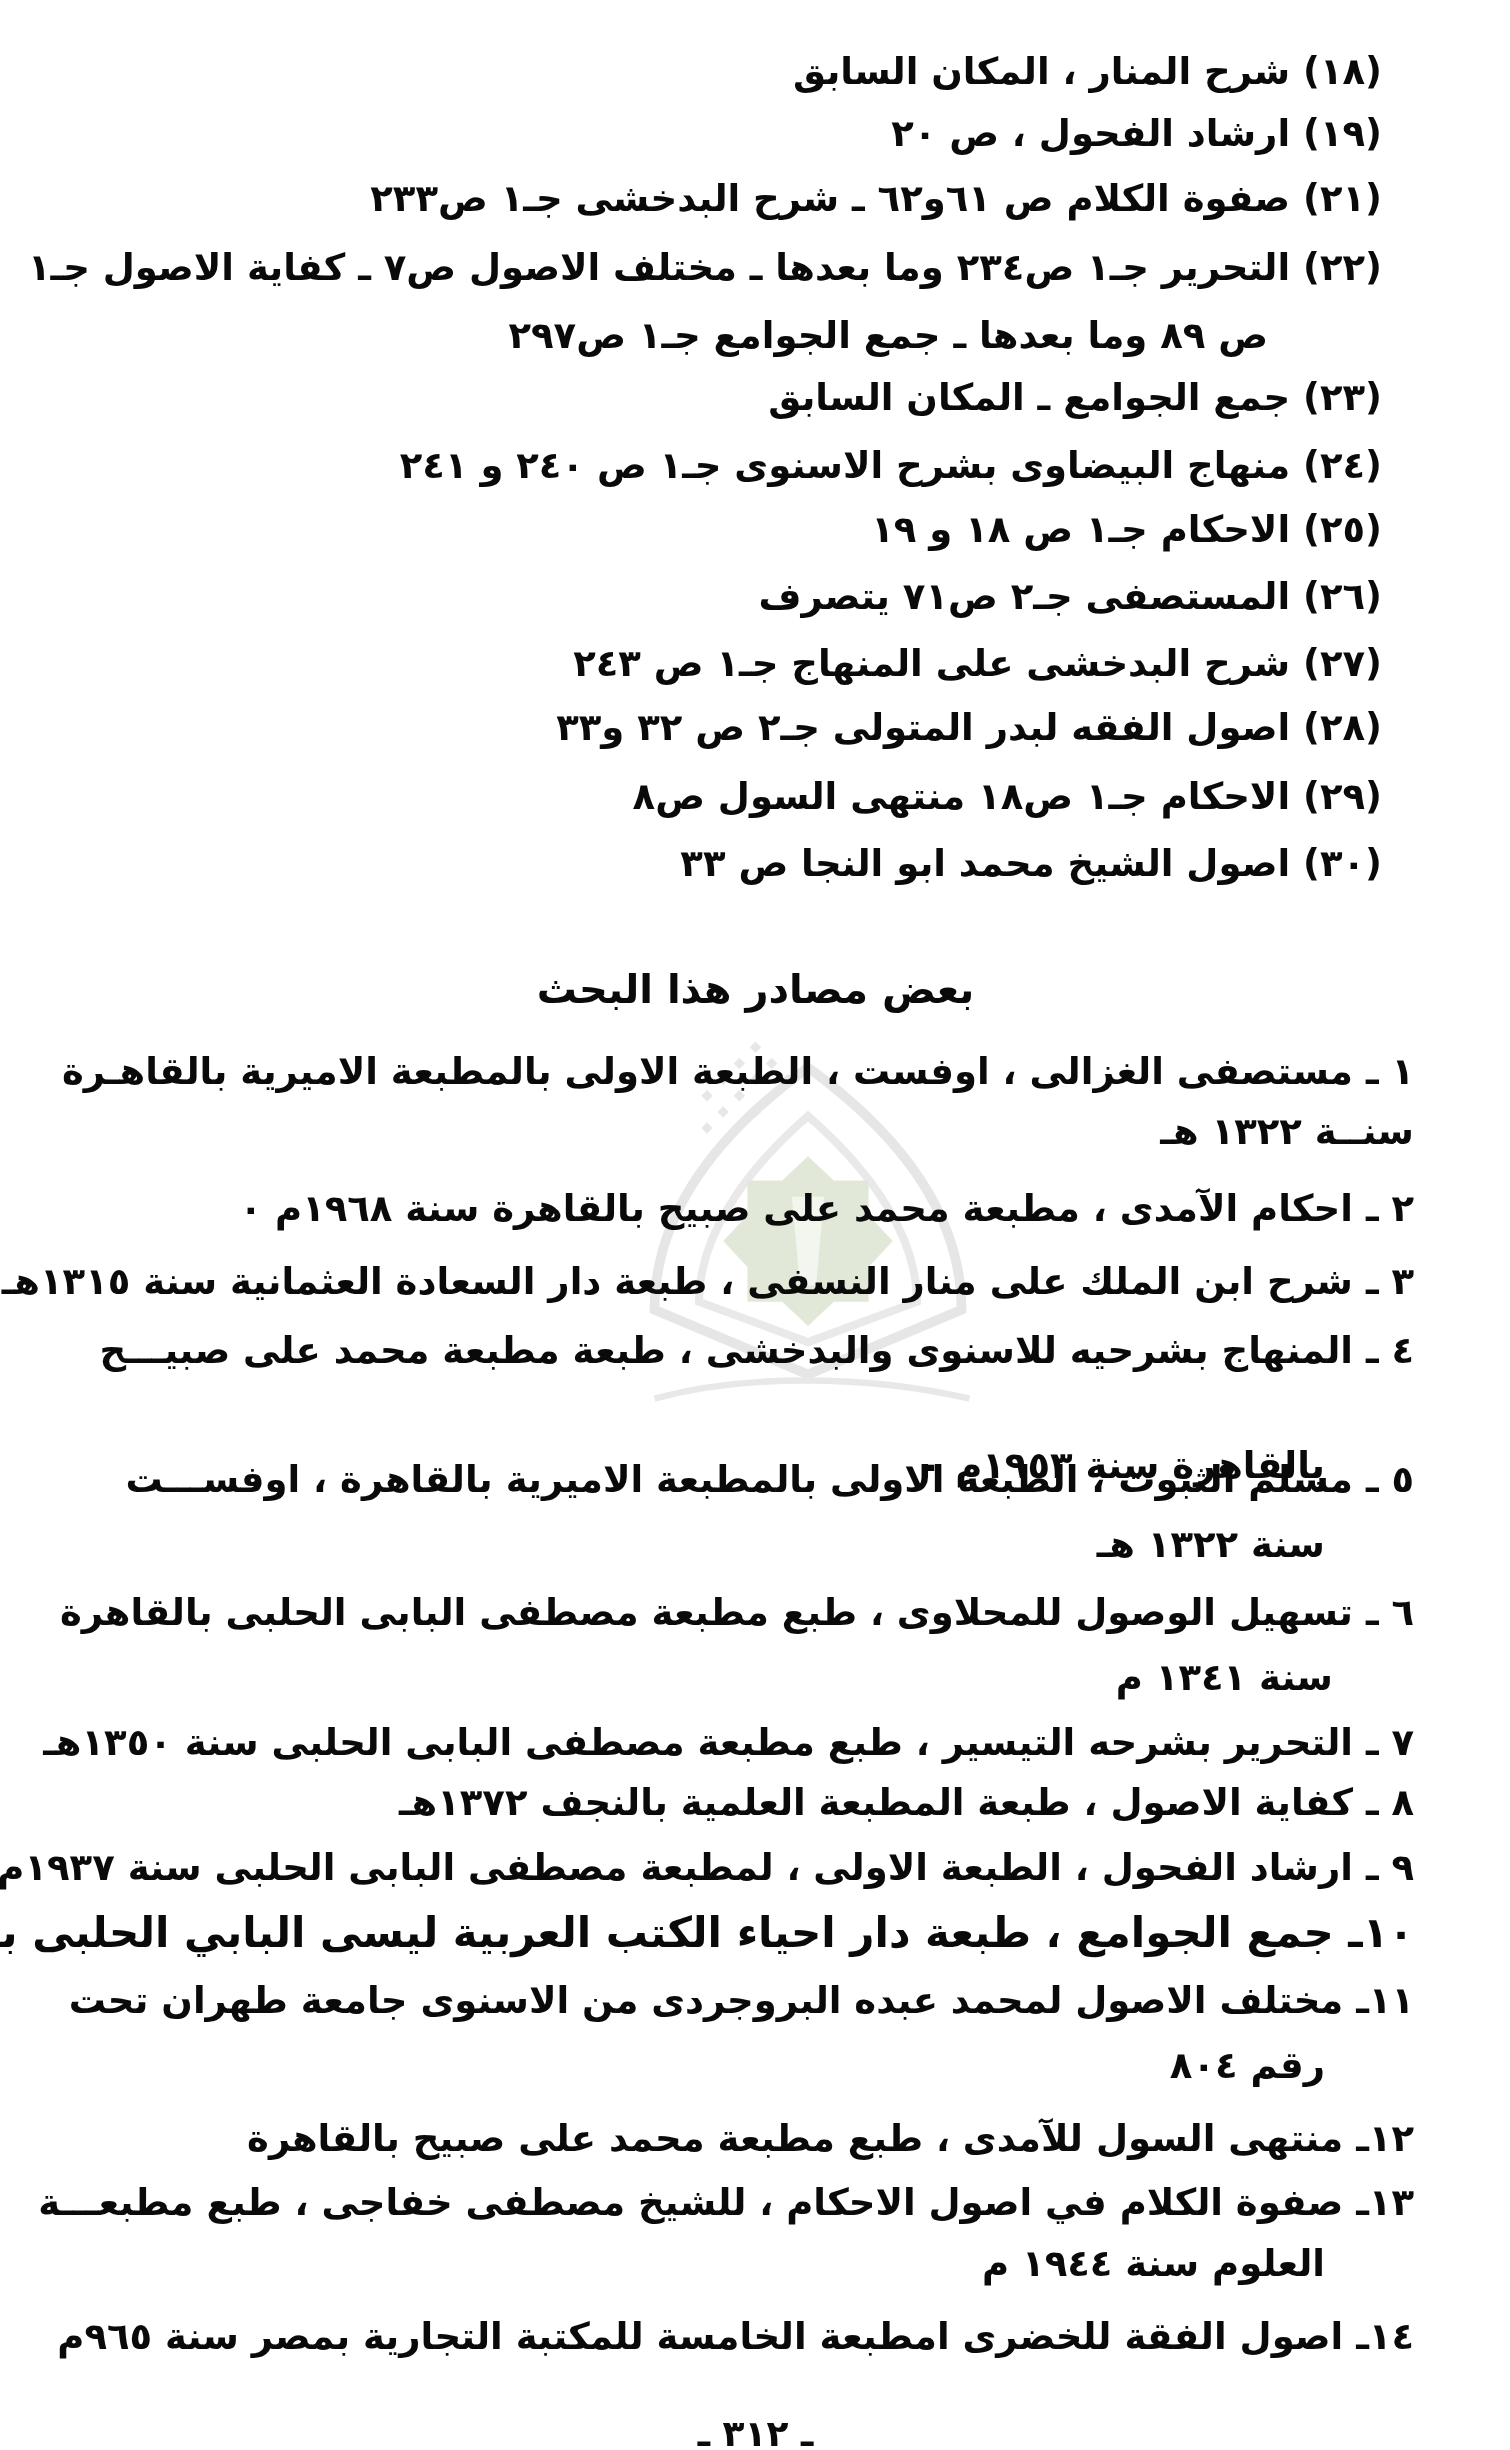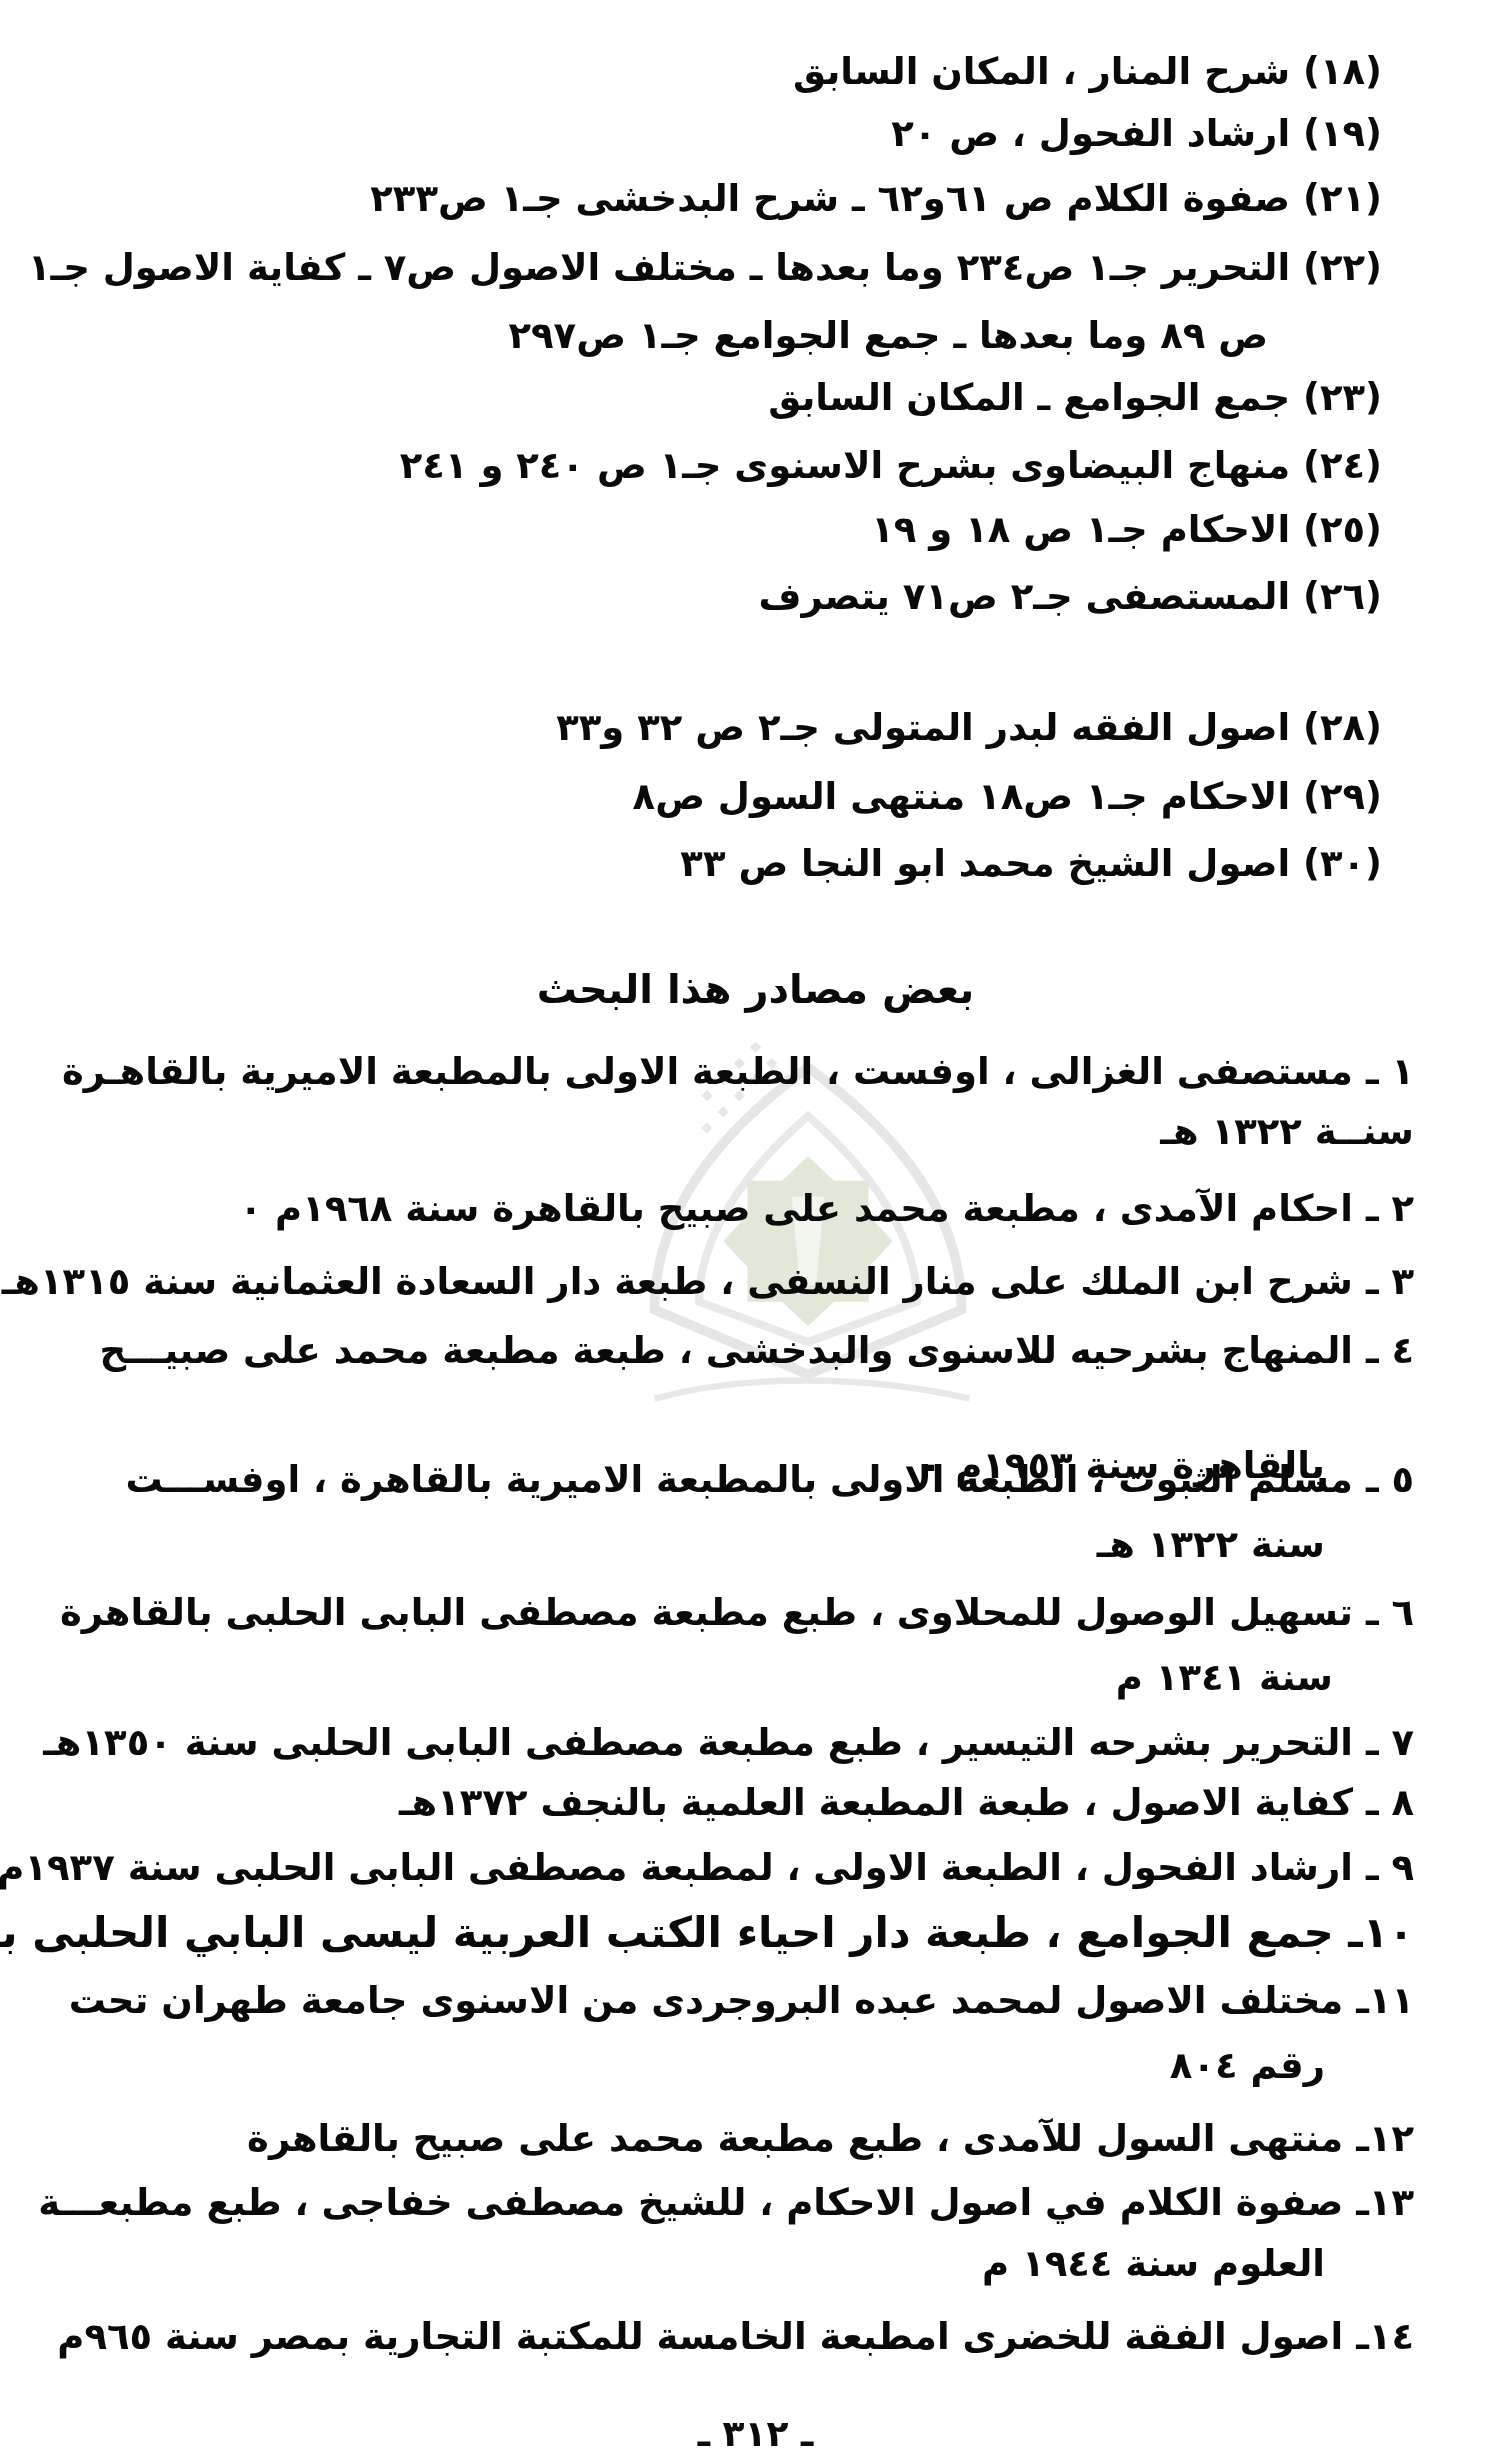--- a/index.html
+++ b/index.html
@@ -52,20 +52,24 @@
     <span>(٢٤)</span>
     <span>منهاج البيضاوى بشرح الاسنوى جـ١ ص ٢٤٠ و ٢٤١</span>
   </div>
   <div class="line fn" style="top:505px; right:129px;">
     <span>(٢٥)</span>
     <span>الاحكام جـ١ ص ١٨ و ١٩</span>
   </div>
   <div class="line fn" style="top:572px; right:129px;">
     <span>(٢٦)</span>
     <span>المستصفى جـ٢ ص٧١ يتصرف</span>
+  </div>
+  <div class="line fn" style="top:639px; right:129px;">
+    <span>(٢٧)</span>
+    <span>شرح البدخشى على المنهاج جـ١ ص ٢٤٣</span>
   </div>
   <div class="line fn" style="top:703px; right:129px;">
     <span>(٢٨)</span>
     <span>اصول الفقه لبدر المتولى جـ٢ ص ٣٢ و٣٣</span>
   </div>
   <div class="line fn" style="top:772px; right:129px;">
     <span>(٢٩)</span>
     <span>الاحكام جـ١ ص١٨ منتهى السول ص٨</span>
   </div>
   <div class="line fn" style="top:839px; right:129px;">

